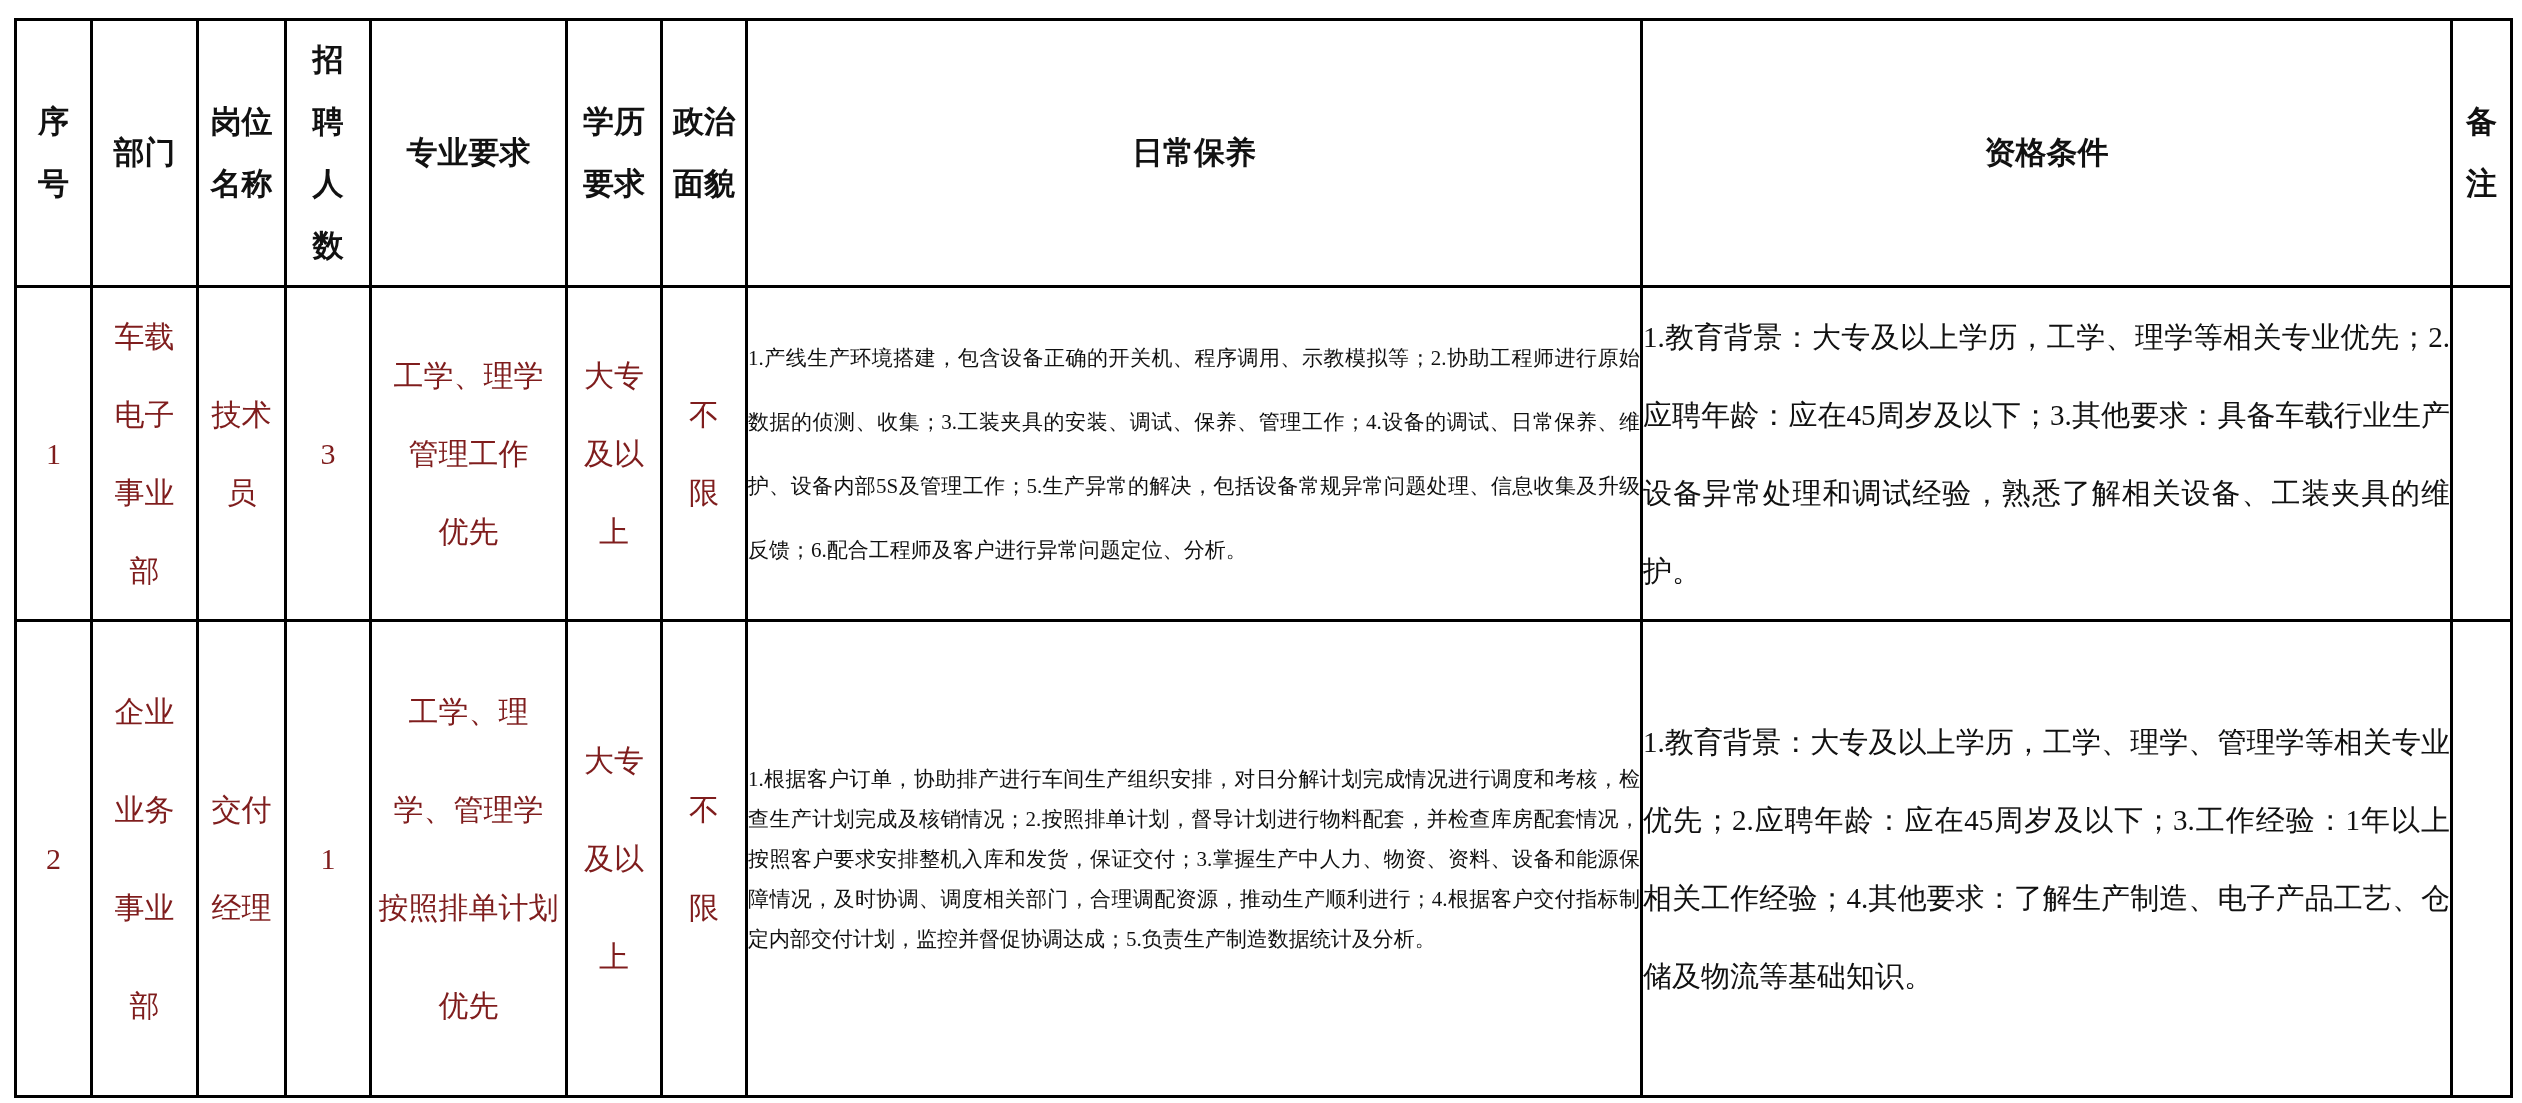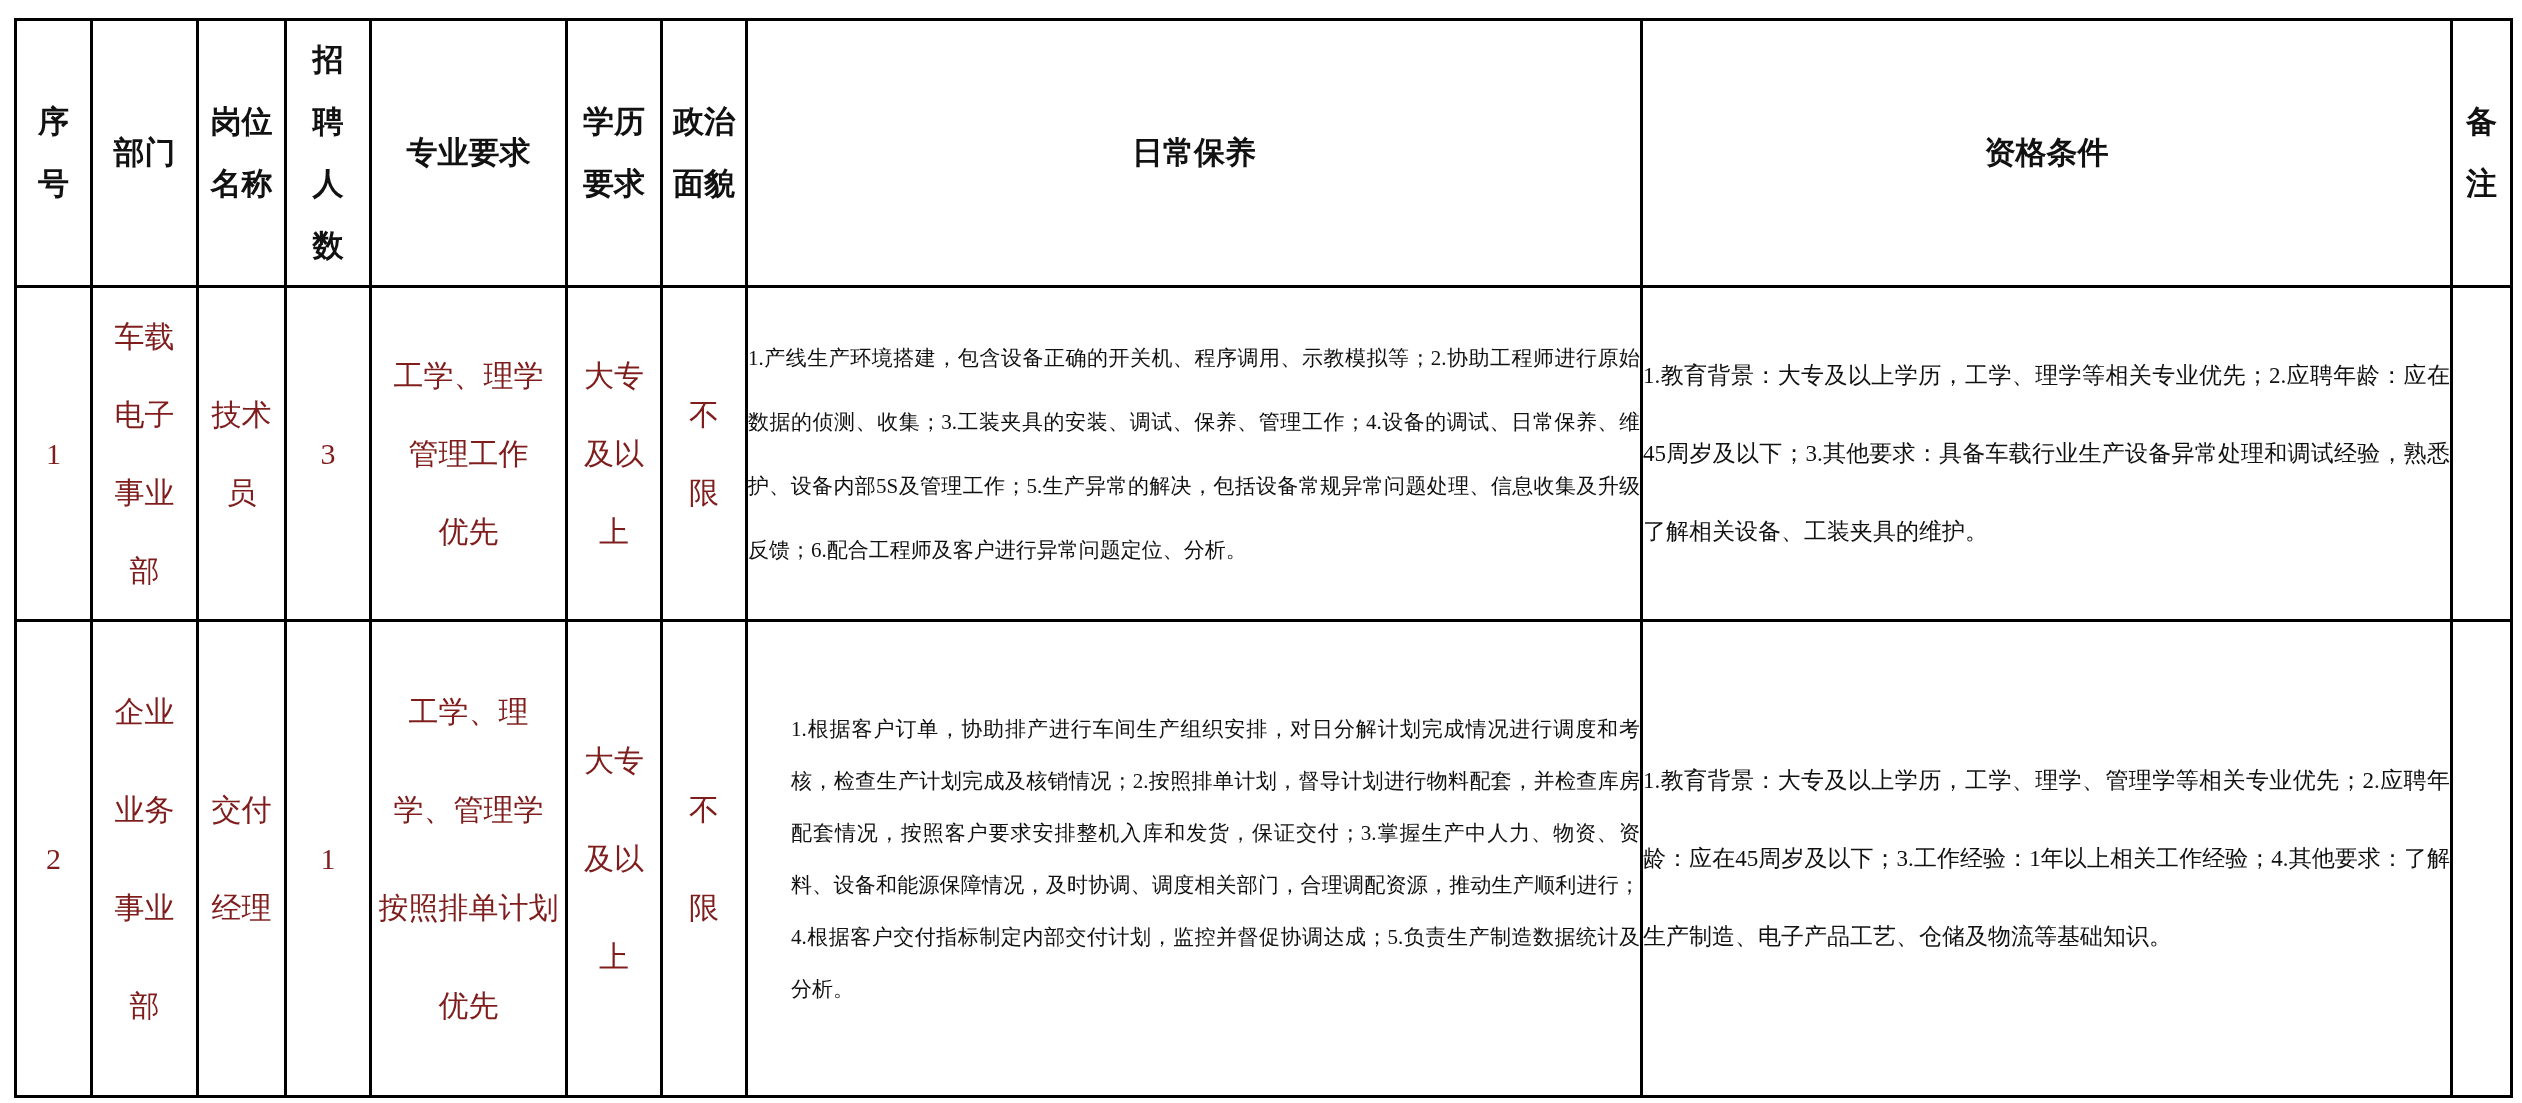--- a/index.html
+++ b/index.html
@@ -54,23 +54,23 @@
   tr.row-1 td.ncell { line-height: 78px; }
   tr.row-2 td.ncell { line-height: 98px; text-align: center; }
   
   td.desc {
     font-size: 21px;
     text-align: justify;
     padding: 4px 10px 4px 12px;
     color: #111111;
   }
   tr.row-1 td.desc { line-height: 64px; }
-  tr.row-2 td.desc { line-height: 52px; padding-left: 43px; }
+  tr.row-2 td.desc { line-height: 40px; }
   td.qual {
-    font-size: 23px;
+    font-size: 29px;
     text-align: justify;
     padding: 4px 14px 4px 16px;
     line-height: 78px;
     color: #111111;
   }
   td.remark { font-size: 30px; }
 </style>
 </head>
 <body>
 

